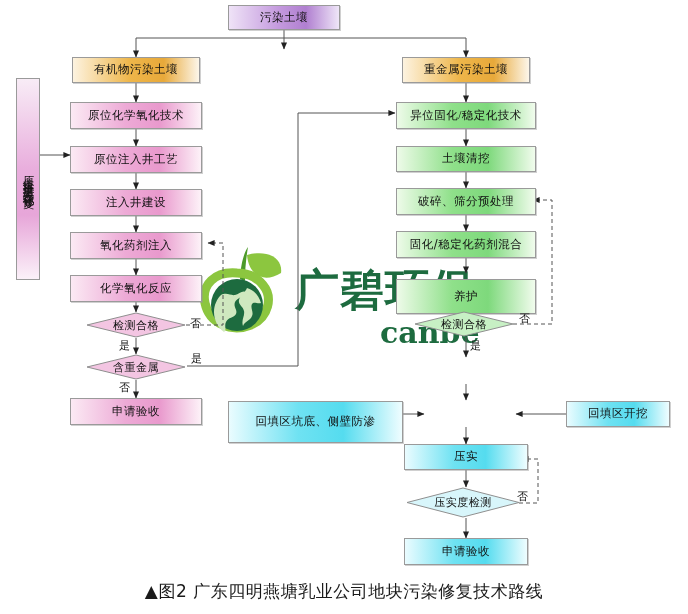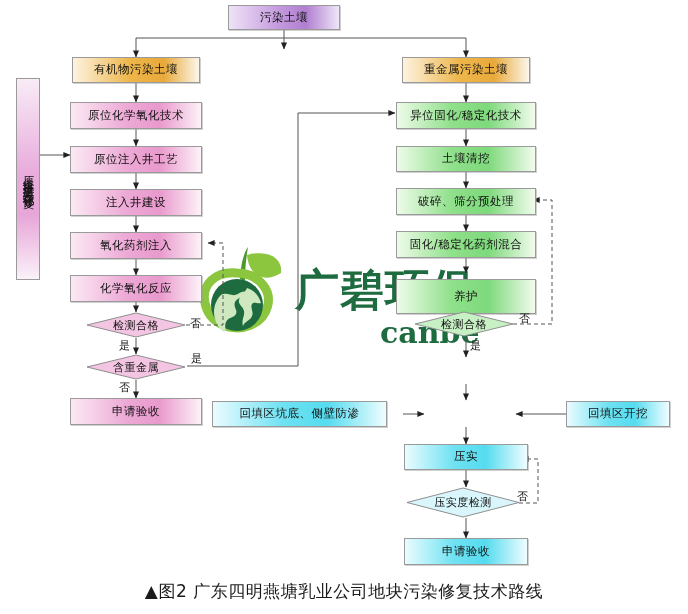--- a/index.html
+++ b/index.html
@@ -191,21 +191,21 @@
 
   <div class="dwrap" style="left:406px;top:487px;width:114px;height:31px;">
     <svg width="114" height="31" viewBox="0 0 114 31">
       <polygon points="57,1 113,15.5 57,30 1,15.5" fill="#d8f6fb" stroke="#8f8f8f" stroke-width="1"></polygon>
     </svg>
     <div class="dlabel">压实度检测</div>
   </div>
 
   <div class="node cyan" style="left:404px;top:538px;width:124px;height:27px;">申请验收</div>
 
-  <div class="node cyan" style="left:212px;top:401px;width:175px;height:26px;">回填区坑底、侧壁防渗</div>
+  <div class="node cyan" style="left:228px;top:401px;width:175px;height:42px;">回填区坑底、侧壁防渗</div>
   <div class="node cyan" style="left:566px;top:401px;width:104px;height:26px;">回填区开挖</div>
 
   <div class="elabel" style="left:190px;top:318px;">否</div>
   <div class="elabel" style="left:119px;top:340px;">是</div>
   <div class="elabel" style="left:191px;top:353px;">是</div>
   <div class="elabel" style="left:119px;top:382px;">否</div>
 
   <div class="elabel" style="left:519px;top:313px;">否</div>
   <div class="elabel" style="left:470px;top:340px;">是</div>
   <div class="elabel" style="left:517px;top:491px;">否</div>

